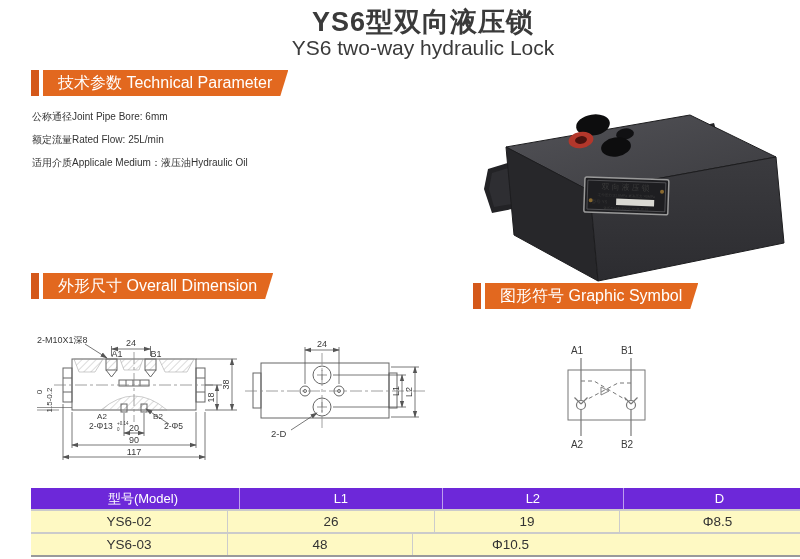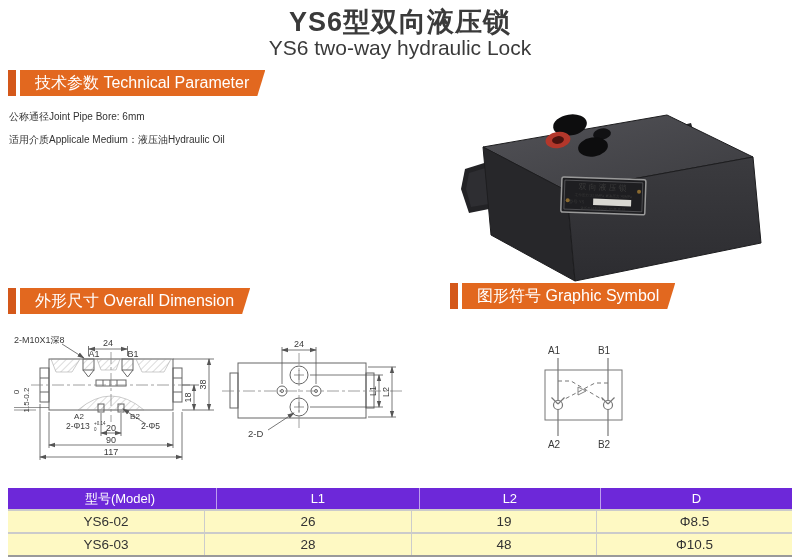--- a/index.html
+++ b/index.html
@@ -1,29 +1,29 @@
 <!DOCTYPE html>
 <html><head>
 <meta charset="utf-8">
 <style>
   html,body{margin:0;padding:0;background:#fff;}
   body{width:800px;height:559px;position:relative;font-family:"Liberation Sans",sans-serif;color:#333;overflow:hidden;}
-  .page{position:absolute;inset:0;background:#fff;}
+  .page{position:absolute;inset:0;background:#fff;margin-left:23px;}
 
   
   .title-cn{position:absolute;top:4px;left:0;width:800px;text-align:center;font-size:27px;font-weight:600;color:#3a3a3a;letter-spacing:1px;}
   .title-en{position:absolute;top:36px;left:0;width:800px;text-align:center;font-size:21px;font-weight:500;color:#3a3a3a;}
 
   
   .banner{position:absolute;height:26px;display:flex;align-items:stretch;}
   .banner .stripe{width:8px;background:#d4581a;margin-right:4px;}
   .banner .bar{background:#e2681f;color:#fff;font-size:16px;line-height:26px;padding:0 16px 0 15px;white-space:nowrap;
     clip-path:polygon(0 0,100% 0,calc(100% - 8px) 100%,0 100%);}
   #banner-tech{left:8px;top:70px;}
-  #banner-dim{left:8px;top:288px;text-align:center;}
+  #banner-dim{left:8px;top:273px;text-align:center;}
   #banner-sym{left:450px;top:283px;}
 
   
   .params{position:absolute;left:9px;top:105px;font-size:10px;color:#333;}
   .params div{height:23px;line-height:23px;white-space:nowrap;}
 
   
   svg{position:absolute;overflow:visible;}
   svg text{font-family:"Liberation Sans",sans-serif;fill:#3a3a3a;}
   #photo-svg{left:435px;top:85px;}
@@ -51,20 +51,21 @@
   <div class="title-cn">YS6型双向液压锁</div>
   <div class="title-en">YS6 two-way hydraulic Lock</div>
 
   <div class="banner" id="banner-tech">
     <span class="stripe"></span>
     <span class="bar">技术参数 Technical Parameter</span>
   </div>
 
   <div class="params">
     <div>公称通径Joint Pipe Bore: 6mm</div>
+    <div>额定流量Rated Flow: 25L/min</div>
     <div>适用介质Applicale Medium：液压油Hydraulic Oil</div>
   </div>
 
   <svg id="photo-svg" width="365" height="190" viewBox="0 0 365 190">
     <defs>
       <linearGradient id="topg" x1="0" y1="0" x2="1" y2="1">
         <stop offset="0" stop-color="#525257"></stop>
           <stop offset="1" stop-color="#3c3c40"></stop>
       </linearGradient>
       <linearGradient id="frontg" x1="0" y1="0" x2="0" y2="1">
@@ -266,19 +267,18 @@
       <div class="t-cell c3">D</div>
     </div>
     <div class="t-row t-body">
       <div class="t-cell c0">YS6-02</div>
       <div class="t-cell c1">26</div>
       <div class="t-cell c2">19</div>
       <div class="t-cell c3">Φ8.5</div>
     </div>
     <div class="t-row t-body">
       <div class="t-cell c0">YS6-03</div>
-      <div class="t-cell c1">28</div>
       <div class="t-cell c2">48</div>
       <div class="t-cell c3">Φ10.5</div>
     </div>
   </div>
 
 </div>
 
 </body></html>

